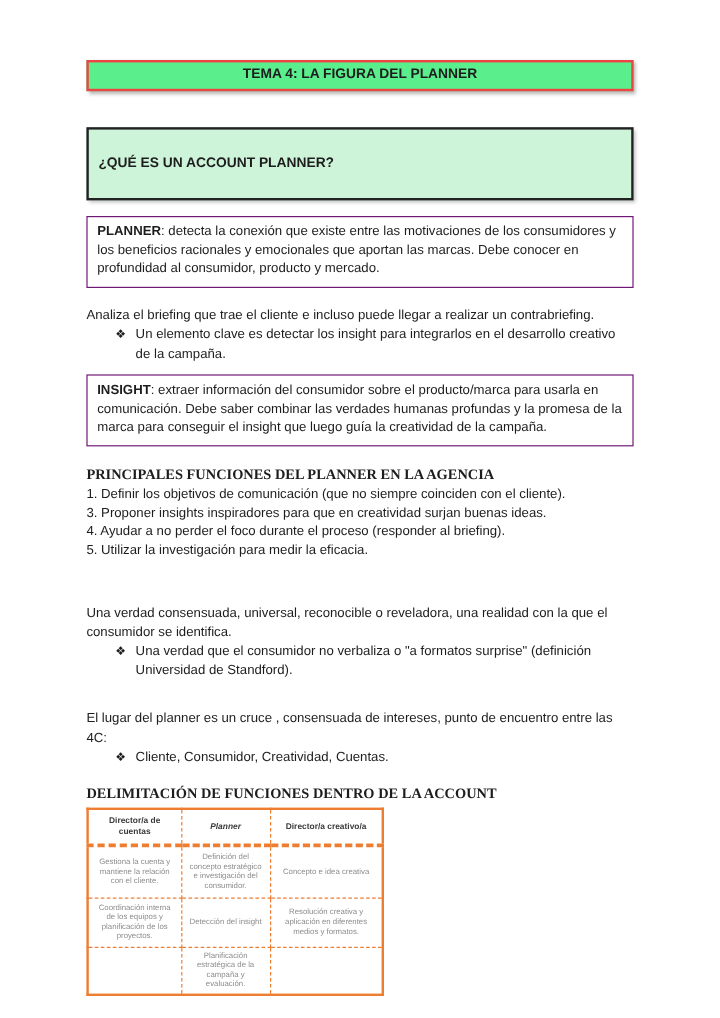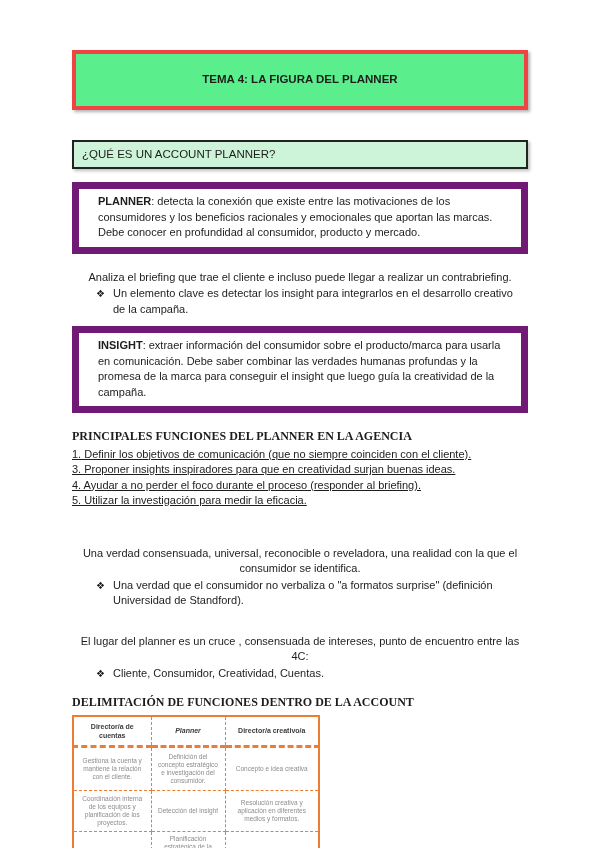--- a/index.html
+++ b/index.html
@@ -9,62 +9,62 @@
     box-sizing:border-box;
     padding:50px 72px 0 72px;
     background:#ffffff;
     font-family:"Liberation Sans", sans-serif;
     font-size:11px;
     line-height:15.5px;
     color:#1d1d1d;
     overflow:hidden;
   }
   .banner {
-    border:4px solid #ef4444;
+    border:2px solid #ef4444;
     background:var(--banner-green,#5AEE8C);
     box-shadow:2px 2px 3px rgba(0,0,0,0.30);
     text-align:center;
     font-weight:bold;
     font-size:11.5px;
-    padding:18px 4px;
+    padding:3px 4px;
     margin-bottom:30px;
   }
   .section-header {
     border:2px solid #222222;
     background:var(--header-green,#CDF3D9);
     box-shadow:2px 2px 3px rgba(0,0,0,0.25);
     text-align:left;
-    font-weight:normal;
+    font-weight:bold;
     font-size:11.5px;
-    padding:5px 8px;
+    padding:21px 8px;
     margin-bottom:13px;
   }
   .def-box {
-    border:7px solid #701a75;
-    padding:5px 8px 6px 19px;
+    border:1px solid #701a75;
+    padding:5px 8px 6px 8px;
     margin-bottom:8px;
   }
   .bold { font-weight:bold; }
-  .para { margin:16px 0 1px 0;text-align:center; }
+  .para { margin:16px 0 1px 0; }
   .bullet {
     display:flex;
     padding-left:24px;
     margin:0 0 1px 0;
   }
   .bullet .marker { flex:none; width:17px; font-size:10px; }
   .bullet .btext { flex:1; }
   .gap-s { height:8px; }
   .gap-m { height:13px; }
   .heading {
     font-weight:bold;
     font-size:12px;
     margin:0 0 2px 0;
     font-family:Liberation Serif, serif;
   }
-  .list-item { margin:0;text-decoration:underline; }
+  .list-item { margin:0; }
   .func-table {
     border-collapse:collapse;
     border:2px solid var(--table-orange,#ED7D31);
     margin-top:4px;
     table-layout:fixed;
     width:246px;
   }
   .func-table th, .func-table td {
     border-right:1px dashed var(--table-orange,#ED7D31);
     border-bottom:1px dashed var(--table-orange,#ED7D31);

